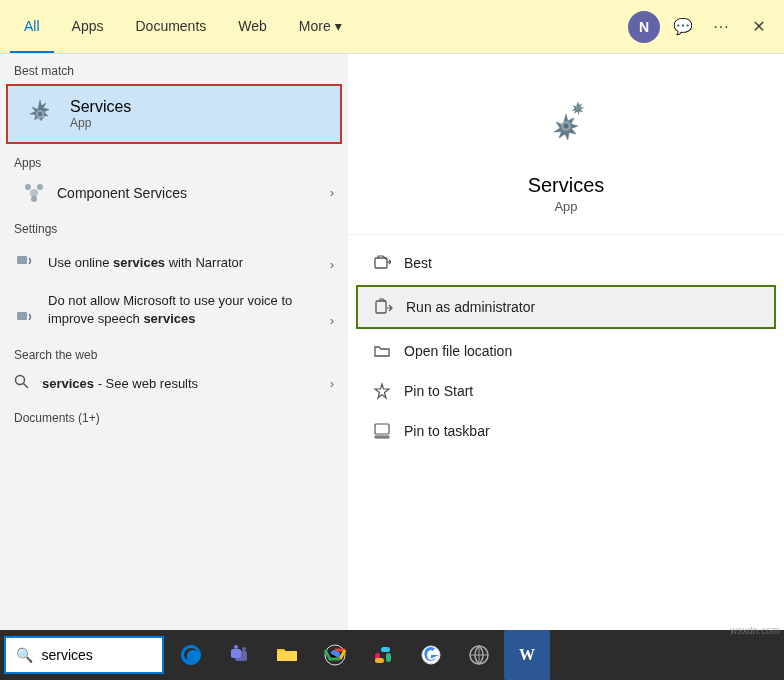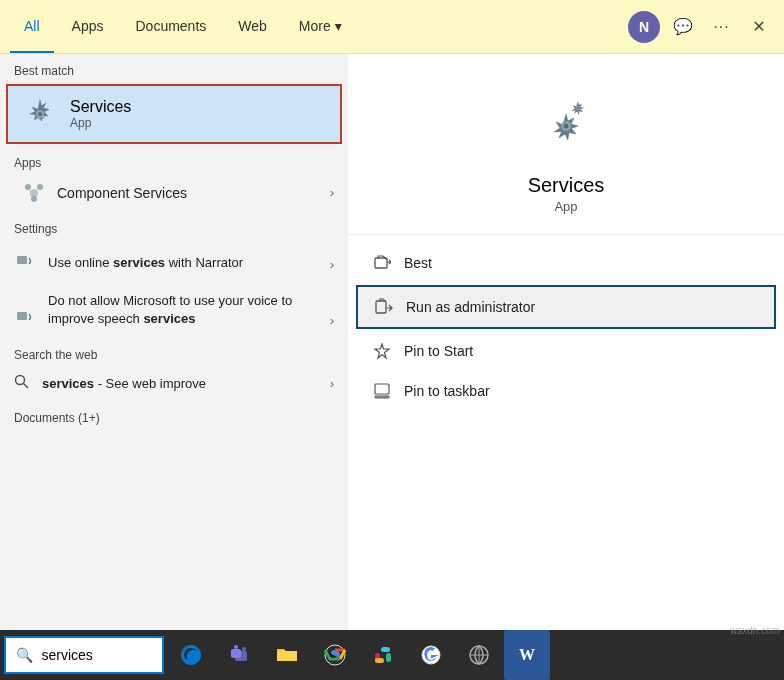--- a/index.html
+++ b/index.html
@@ -89,21 +89,21 @@
     .right-app-subtitle { font-size: 13px; color: #555; margin-top: 2px; }
 
     
     .action-list { width: 100%; padding: 8px 0; }
     .action-item {
       display: flex; align-items: center; gap: 12px;
       padding: 10px 24px; cursor: pointer; font-size: 14px; color: #222;
       width: 100%;
     }
     .action-item.highlighted {
-      background: #f0f0f0; border: 2px solid #0c4a6e;
+      background: #f0f0f0; border: 2px solid #4d7c0f;
       margin: 2px 8px; width: calc(100% - 16px); padding: 10px 16px;
     }
     .action-icon { width: 20px; height: 20px; display: flex; align-items: center; justify-content: center; flex-shrink: 0; }
 
     
     .taskbar {
       position: absolute; bottom: 0; left: 0; right: 0;
       height: 50px; background: #2c2c2c;
       display: flex; align-items: center; padding: 0 4px;
     }
@@ -204,21 +204,21 @@
 
     <div class="section-label">Search the web</div>
     <div class="search-web-item">
       <div class="item-icon">
         <svg width="16" height="16" viewBox="0 0 16 16">
           <circle cx="6" cy="6" r="4.5" stroke="#555" stroke-width="1.5" fill="none"></circle>
           <line x1="9.5" y1="9.5" x2="14" y2="14" stroke="#555" stroke-width="1.5"></line>
         </svg>
       </div>
       <div>
-        <b>services</b><span> - See web improve</span>
+        <b>services</b><span> - See web results</span>
       </div>
       <div class="chevron">›</div>
     </div>
 
     <div class="docs-label">Documents (1+)</div>
   </div>
 
   <div class="right-panel">
     <div class="right-top">
       <div class="services-gear-icon">
@@ -258,20 +258,28 @@
         <div class="action-icon">
           <svg width="18" height="18" viewBox="0 0 18 18">
             <rect x="1" y="3" width="10" height="12" rx="1" stroke="#555" stroke-width="1.3" fill="none"></rect>
             <path d="M5 3 V1 H8 L10 3" stroke="#555" stroke-width="1.2" fill="none"></path>
             <path d="M12 10 L17 10 M14 7 L17 10 L14 13" stroke="#555" stroke-width="1.2" fill="none"></path>
           </svg>
         </div>
         <span>Run as administrator</span>
       </div>
 
+      <div class="action-item">
+        <div class="action-icon">
+          <svg width="18" height="18" viewBox="0 0 18 18">
+            <path d="M2 5 L2 14 L16 14 L16 7 L8 7 L6 5 Z" stroke="#555" stroke-width="1.3" fill="none"></path>
+          </svg>
+        </div>
+        <span>Open file location</span>
+      </div>
 
       <div class="action-item">
         <div class="action-icon">
           <svg width="18" height="18" viewBox="0 0 18 18">
             <path d="M9 2 L10.5 7 L16 7 L11.5 10.5 L13 16 L9 12.5 L5 16 L6.5 10.5 L2 7 L7.5 7 Z" stroke="#555" stroke-width="1.2" fill="none"></path>
           </svg>
         </div>
         <span>Pin to Start</span>
       </div>
 

